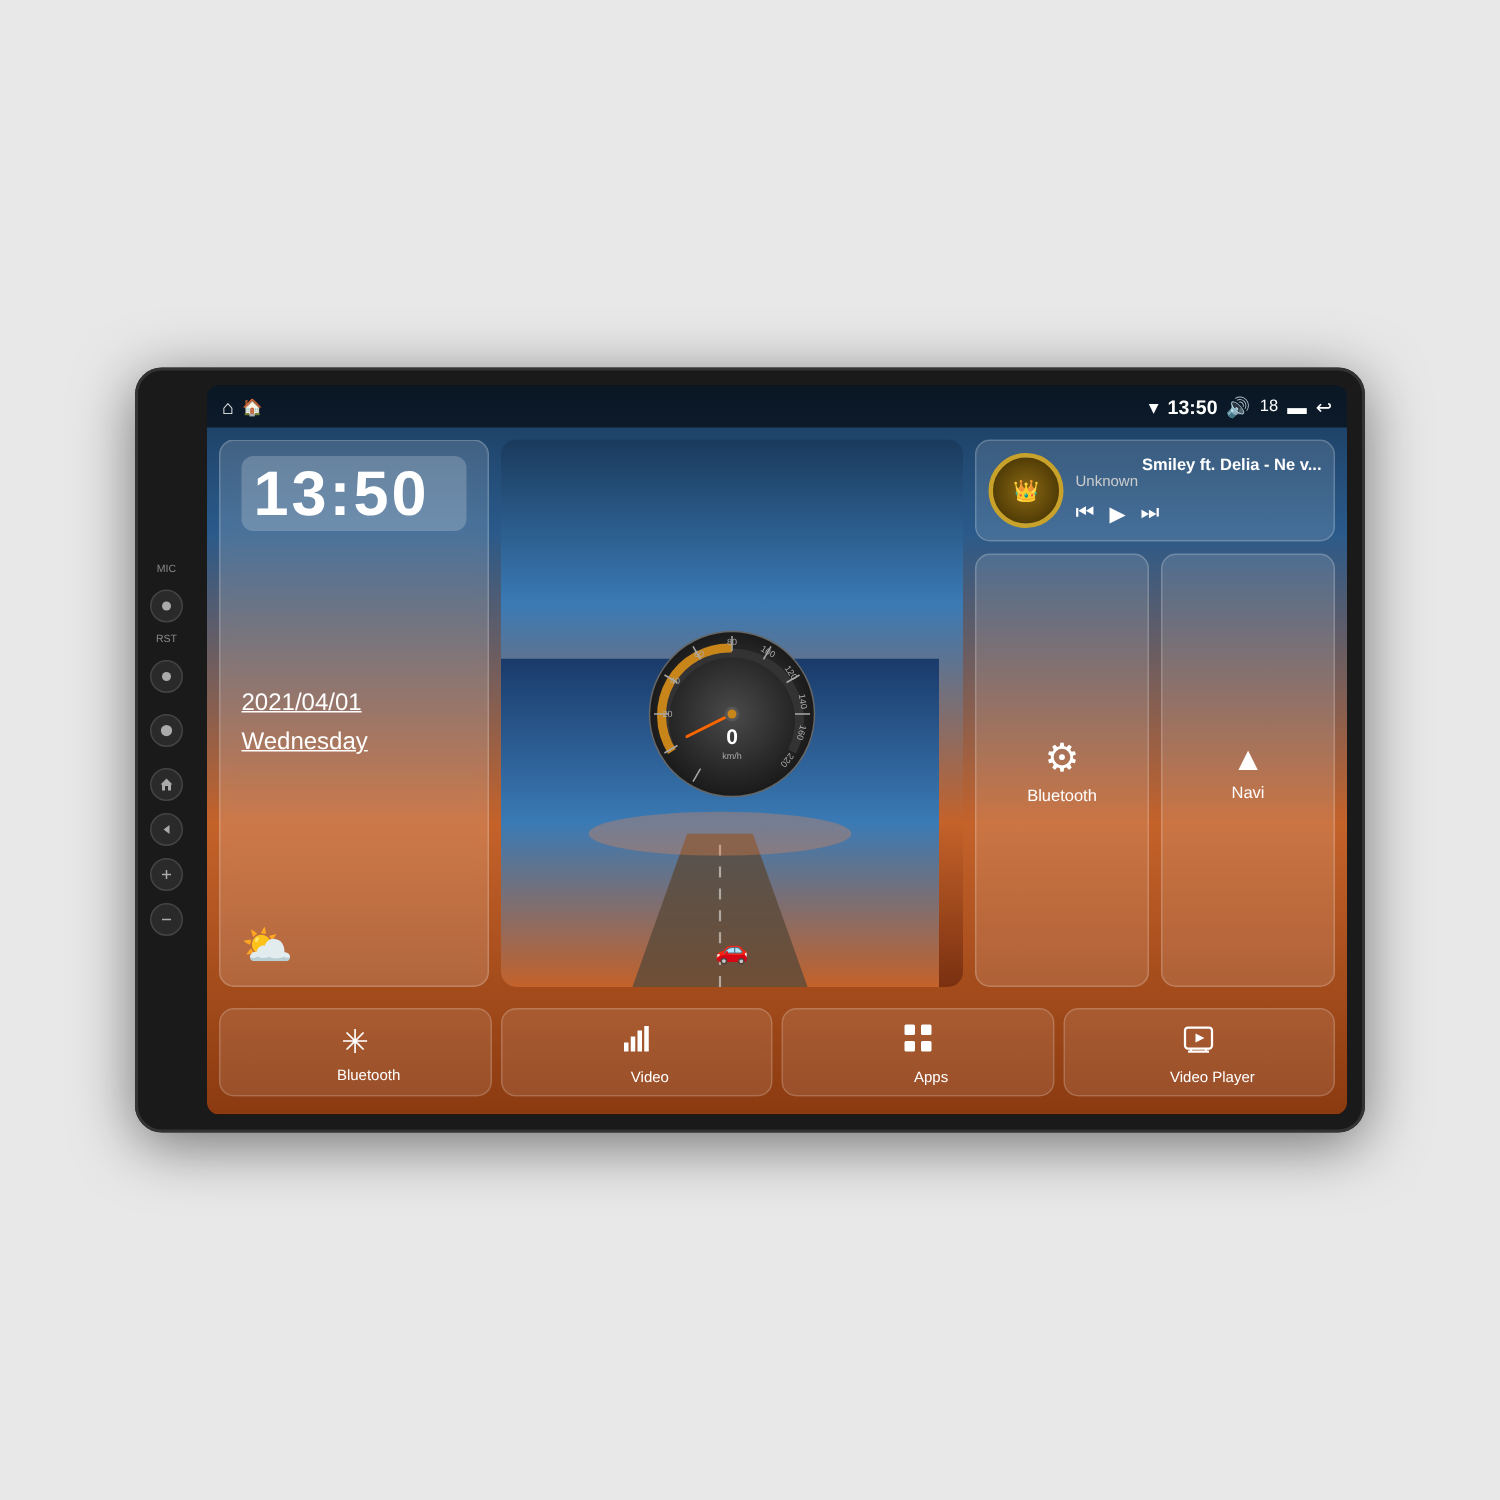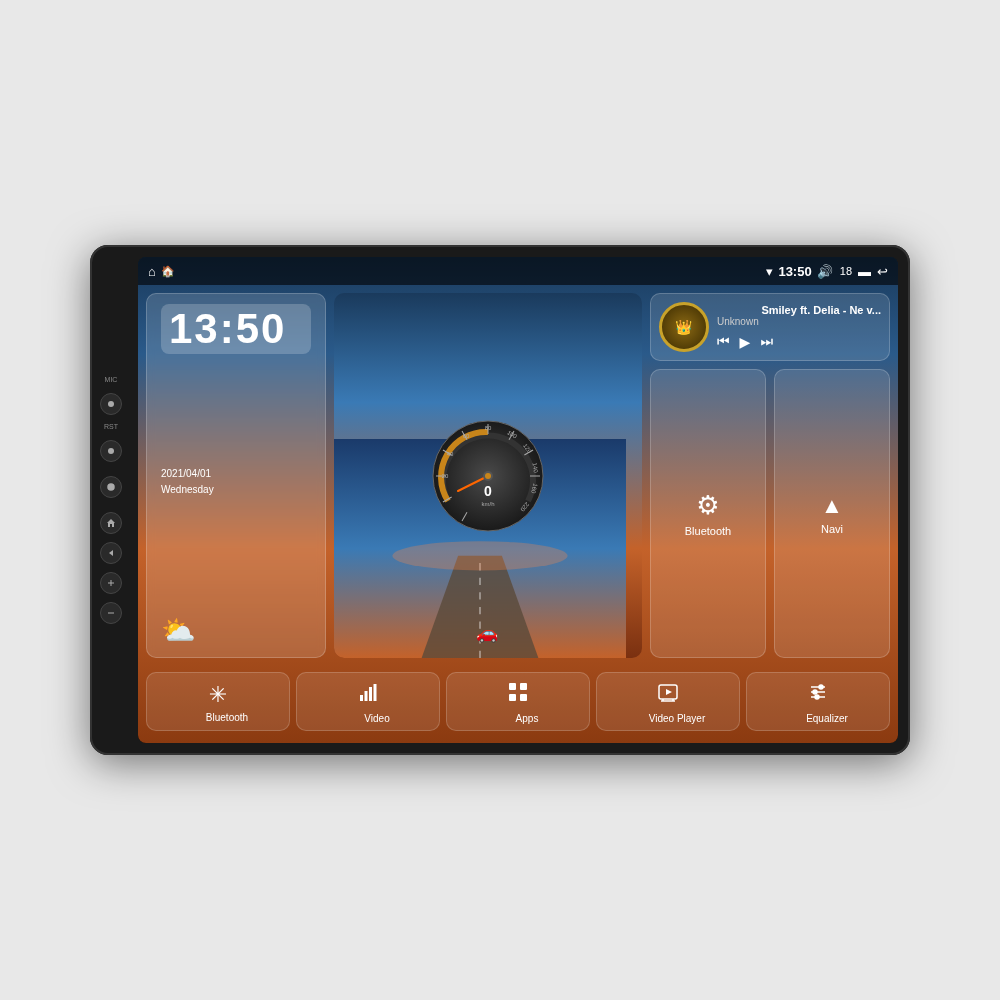--- a/index.html
+++ b/index.html
@@ -122,22 +122,23 @@
       color: #fff;
       line-height: 1;
       background: rgba(255,255,255,0.2);
       border-radius: 8px;
       padding: 4px 8px;
       letter-spacing: 2px;
     }
 
     .clock-date {
       color: #fff;
-      font-size: 10px;
+      font-size: 16px;
       line-height: 1.6;
+      text-decoration: underline;
     }
 
     .weather-icon { font-size: 28px; margin-top: 4px; }
 
     
     .speedo-widget {
       flex: 1;
       border-radius: 10px;
       overflow: hidden;
       position: relative;
@@ -461,31 +462,18 @@
               <svg width="22" height="22" viewBox="0 0 22 22" fill="none" stroke="white" stroke-width="1.5">
                 <rect x="2" y="4" width="18" height="14" rx="2"></rect>
                 <polygon points="9,8 15,11 9,14" fill="white" stroke="none"></polygon>
                 <line x1="6" y1="18" x2="6" y2="20"></line>
                 <line x1="16" y1="18" x2="16" y2="20"></line>
                 <line x1="4" y1="20" x2="18" y2="20"></line>
               </svg>
             </span>
             <span class="btn-label">Video Player</span>
           </div>
-          <div class="bottom-btn">
-            <span class="btn-icon">
-              <svg width="22" height="22" viewBox="0 0 22 22" fill="none" stroke="white" stroke-width="1.5">
-                <line x1="4" y1="11" x2="18" y2="11"></line>
-                <circle cx="8" cy="11" r="2" fill="white"></circle>
-                <line x1="4" y1="6" x2="18" y2="6"></line>
-                <circle cx="14" cy="6" r="2" fill="white"></circle>
-                <line x1="4" y1="16" x2="18" y2="16"></line>
-                <circle cx="10" cy="16" r="2" fill="white"></circle>
-              </svg>
-            </span>
-            <span class="btn-label">Equalizer</span>
-          </div>
         </div>
 
       </div>
     </div>
   </div>
 </div>
 
 </body></html>

